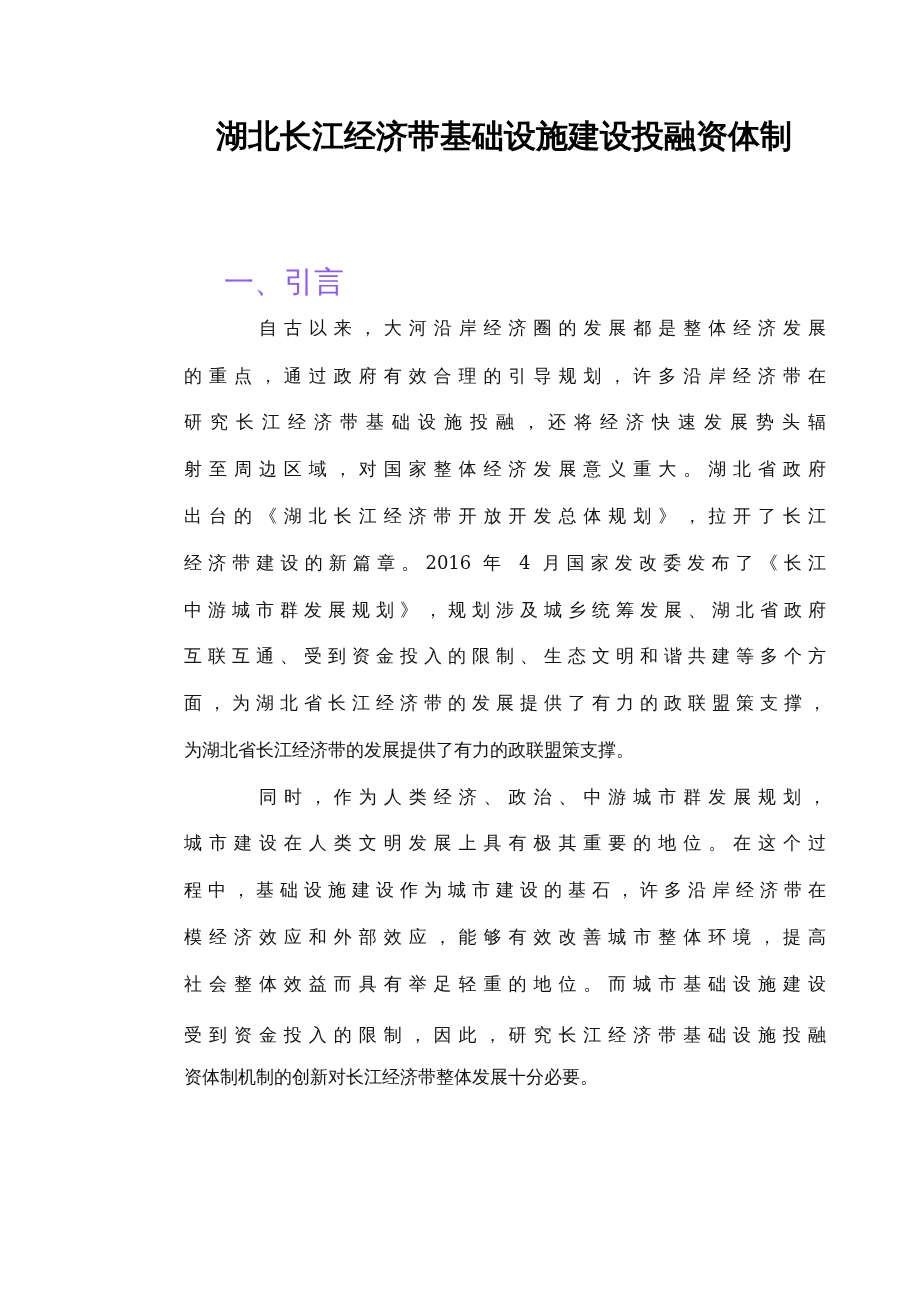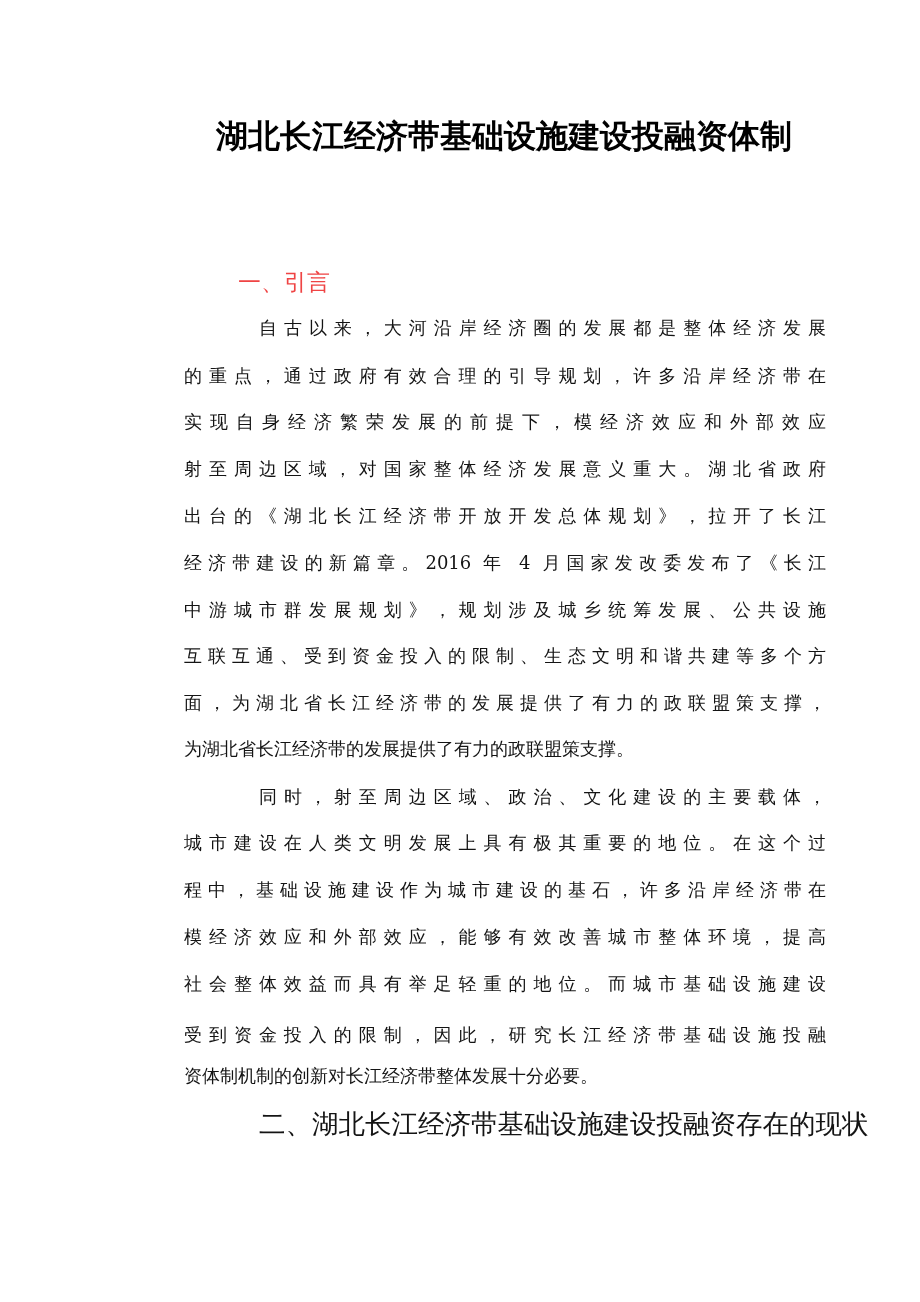--- a/index.html
+++ b/index.html
@@ -6,51 +6,50 @@
   body { width: 920px; height: 1302px; position: relative; overflow: hidden;
          font-family: "DejaVu Serif", "Liberation Serif", serif; color: #111111; }
   .page { position: absolute; left: 0; top: 0; width: 920px; height: 1302px; background: #ffffff; margin-left: 44px; }
   .title { position: absolute; left: 0; width: 920px; text-align: center;
            font-family: "DejaVu Sans", "Liberation Sans", sans-serif; font-weight: bold;
            font-size: 32px; line-height: 40px; letter-spacing: 0px; color: #000; }
   .title.l1 { top: 116px; }
   .title.l2 { top: 164px; }
   .line { position: absolute; left: 140px; width: 642px; font-size: 18px; line-height: 34px;
           white-space: nowrap; text-align: justify; text-align-last: justify; color: #141414; }
-  .line.last { text-align-last: left; font-family: Liberation Mono, monospace; }
-  .heading1 { position: absolute; left: 194px; top: 265px; font-size: 23px; line-height: 34px; color:#ef4444; }
+  .line.last { text-align-last: left; }
+  .heading1 { position: absolute; left: 180px; top: 265px; font-size: 30px; line-height: 34px; color:#8b5cf6; }
   .heading2 { position: absolute; left: 215px; width: 567px; top: 1107px; font-size: 26.5px; line-height: 34px;
               white-space: nowrap; text-align: justify; text-align-last: justify; color:#141414; }
   .indent { left: 215px; width: 567px; }
 </style>
 </head>
 <body>
 
 <div class="page">
   <div class="title l1">湖北长江经济带基础设施建设投融资体制</div>
 
   <div class="heading1">一、引言</div>
 
   <div>
     <div class="line indent" style="top:311px">自古以来，大河沿岸经济圈的发展都是整体经济发展</div>
     <div class="line" style="top:359px">的重点，通过政府有效合理的引导规划，许多沿岸经济带在</div>
-    <div class="line" style="top:405px">实现自身经济繁荣发展的前提下，模经济效应和外部效应</div>
+    <div class="line" style="top:405px">研究长江经济带基础设施投融，还将经济快速发展势头辐</div>
     <div class="line" style="top:452px">射至周边区域，对国家整体经济发展意义重大。湖北省政府</div>
     <div class="line" style="top:499px">出台的《湖北长江经济带开放开发总体规划》，拉开了长江</div>
     <div class="line" style="top:546px">经济带建设的新篇章。2016 年 4 月国家发改委发布了《长江</div>
-    <div class="line" style="top:593px">中游城市群发展规划》，规划涉及城乡统筹发展、公共设施</div>
+    <div class="line" style="top:593px">中游城市群发展规划》，规划涉及城乡统筹发展、湖北省政府</div>
     <div class="line" style="top:639px">互联互通、受到资金投入的限制、生态文明和谐共建等多个方</div>
     <div class="line" style="top:686px">面，为湖北省长江经济带的发展提供了有力的政联盟策支撑，</div>
     <div class="line last" style="top:733px">为湖北省长江经济带的发展提供了有力的政联盟策支撑。</div>
   </div>
 
   <div>
-    <div class="line indent" style="top:780px">同时，射至周边区域、政治、文化建设的主要载体，</div>
+    <div class="line indent" style="top:780px">同时，作为人类经济、政治、中游城市群发展规划，</div>
     <div class="line" style="top:826px">城市建设在人类文明发展上具有极其重要的地位。在这个过</div>
     <div class="line" style="top:873px">程中，基础设施建设作为城市建设的基石，许多沿岸经济带在</div>
     <div class="line" style="top:920px">模经济效应和外部效应，能够有效改善城市整体环境，提高</div>
     <div class="line" style="top:967px">社会整体效益而具有举足轻重的地位。而城市基础设施建设</div>
     <div class="line" style="top:1018px">受到资金投入的限制，因此，研究长江经济带基础设施投融</div>
     <div class="line last" style="top:1060px">资体制机制的创新对长江经济带整体发展十分必要。</div>
   </div>
 
-  <div class="heading2">二、湖北长江经济带基础设施建设投融资存在的现状</div>
 </div>
 
 </body></html>

